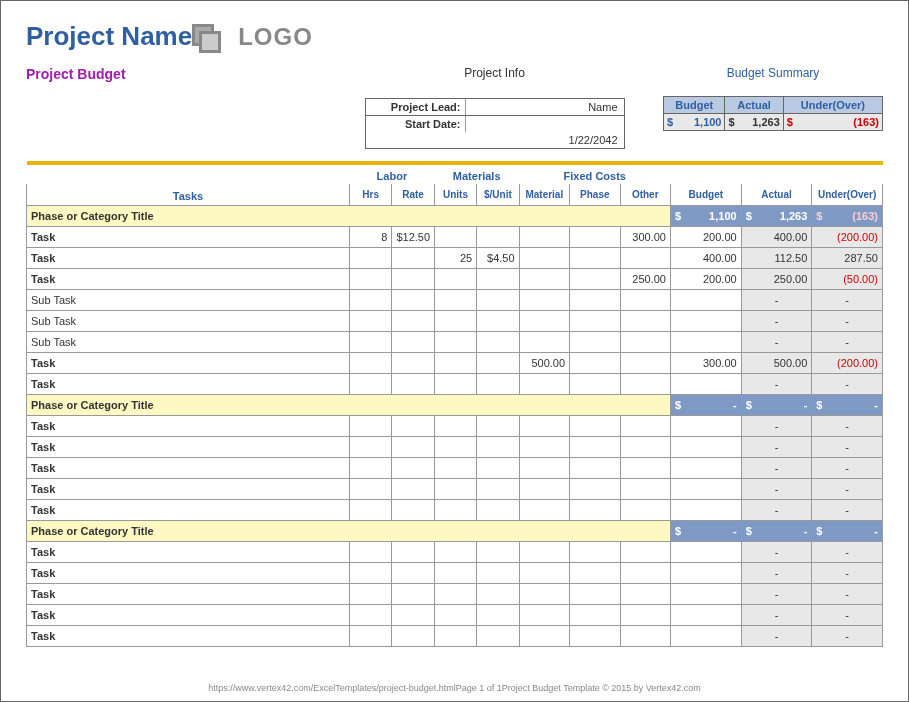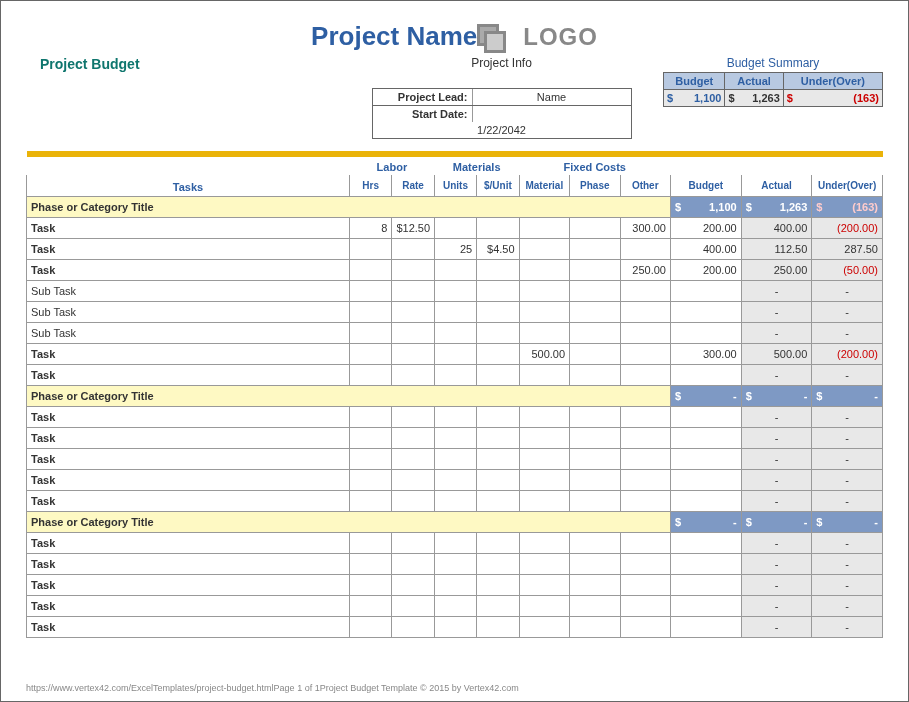--- a/index.html
+++ b/index.html
@@ -12,23 +12,23 @@
   }
   .page {
     width: 909px;
     height: 702px;
     border: 1px solid #666;
     padding: 20px 25px 10px 25px;
     position: relative;
   }
   .header-row {
     display: flex;
-    justify-content: center;
+    justify-content: flex-start;
     align-items: center;
-    margin-bottom: 4px;
+    margin-bottom: 14px;
   }
   .title {
     color: #2E5FA3;
     font-size: 26px;
     font-weight: bold;
   }
   .logo {
     display: flex;
     align-items: center;
     gap: 20px;
@@ -46,23 +46,22 @@
   .logo-icon::before { top: 0; left: 0; }
   .logo-icon::after { top: 7px; left: 7px; background: #ccc; }
   .subheader {
     display: flex;
     justify-content: space-between;
     margin-bottom: 12px;
   }
   .budget-label {
     font-size: 14px;
     font-weight: bold;
-    color: #0f766e;
+    color: #a21caf;
     width: 300px;
-    margin-left: 14px;
   }
   .project-info {
     width: 260px;
     text-align: center;
   }
   .project-info-title {
     font-size: 12px;
     margin-bottom: 18px;
   }
   .info-box {
@@ -73,31 +72,31 @@
   .info-box + .info-box { border-top: none; flex-direction: column; }
   .info-label {
     width: 100px;
     text-align: right;
     font-weight: bold;
     padding: 2px 4px;
     border-right: 1px solid #999;
   }
   .info-value {
     flex: 1;
-    text-align: center;
+    text-align: right;
     padding: 2px 6px;
   }
   .summary {
     width: 220px;
   }
   .summary-title {
     text-align: center;
     font-size: 12px;
     color: #2E5FA3;
-    margin-bottom: 2px;
+    margin-bottom: 16px;
   }
   .summary-table {
     width: 100%;
     border-collapse: collapse;
   }
   .summary-table th {
     background: #B8C9E1;
     border: 1px solid #666;
     color: #2E5FA3;
     font-size: 11px;
@@ -127,21 +126,21 @@
     padding: 3px 4px;
     font-size: 11px;
     height: 21px;
   }
   .main-table .group-header th {
     background: #fff;
     color: #2E5FA3;
     font-weight: bold;
     text-align: center;
     border: none;
-    border-top: 6px solid #eab308;
+    border-top: 4px solid #eab308;
     font-size: 11px;
     padding-bottom: 1px;
   }
   .main-table .col-header th {
     color: #2E5FA3;
     font-weight: bold;
     font-size: 10px;
     text-align: center;
     border-top: none;
   }
@@ -167,21 +166,21 @@
   .neg { color: #C00; }
   .gray { background: #E8E8E8; }
   .gray.num { text-align: right; }
   .dash { text-align: center; }
   .footer {
     position: absolute;
     bottom: 8px;
     left: 25px;
     right: 25px;
     display: flex;
-    justify-content: flex-start;
+    justify-content: center;
     font-size: 9px;
     color: #888;
   }
   .tasks-col { width: 320px; }
   .small-col { width: 42px; }
   .med-col { width: 50px; }
   .sum-col { width: 70px; }
 </style>
 </head>
 <body>

